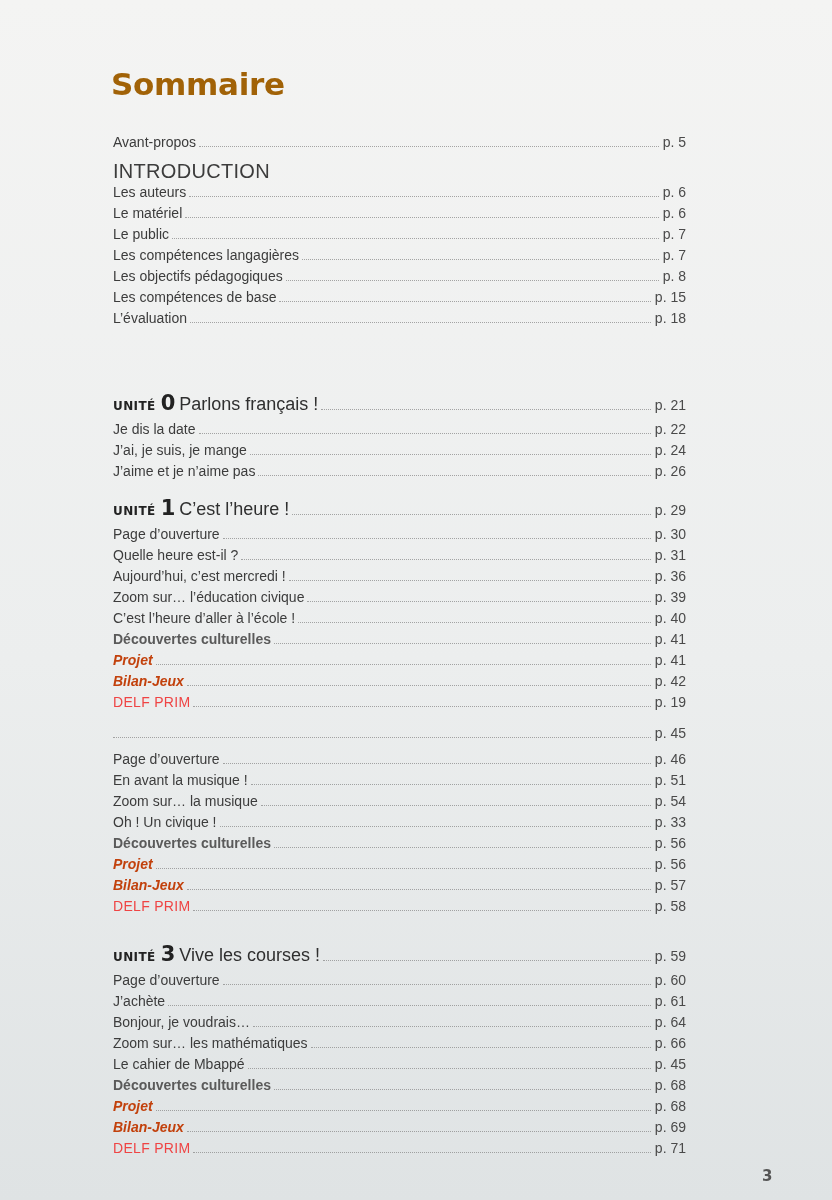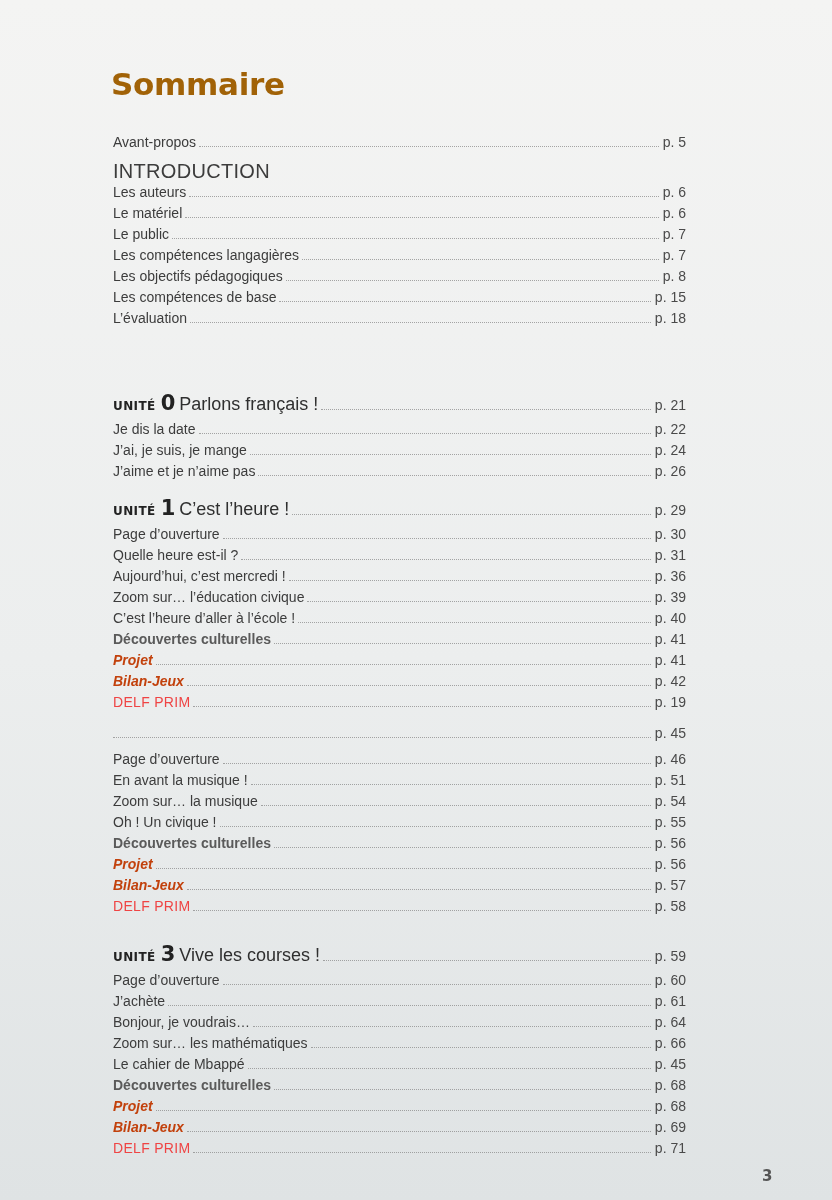--- a/index.html
+++ b/index.html
@@ -188,21 +188,21 @@
         <span class="page-no">p. 51</span>
       </div>
     <div class="row">
         <span class="label">Zoom sur… la musique</span>
         <span class="dots"></span>
         <span class="page-no">p. 54</span>
       </div>
     <div class="row">
         <span class="label">Oh ! Un civique !</span>
         <span class="dots"></span>
-        <span class="page-no">p. 55</span>
+        <span class="page-no">p. 33</span>
       </div>
     <div class="row muted">
         <span class="label">Découvertes culturelles</span>
         <span class="dots"></span>
         <span class="page-no">p. 56</span>
       </div>
     <div class="row bold">
         <span class="label">Projet</span>
         <span class="dots"></span>
         <span class="page-no">p. 56</span>

